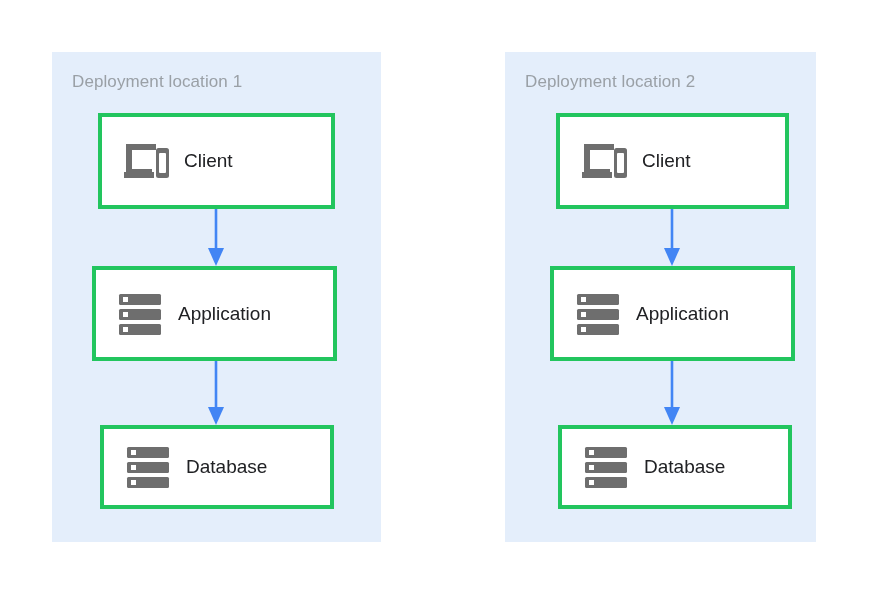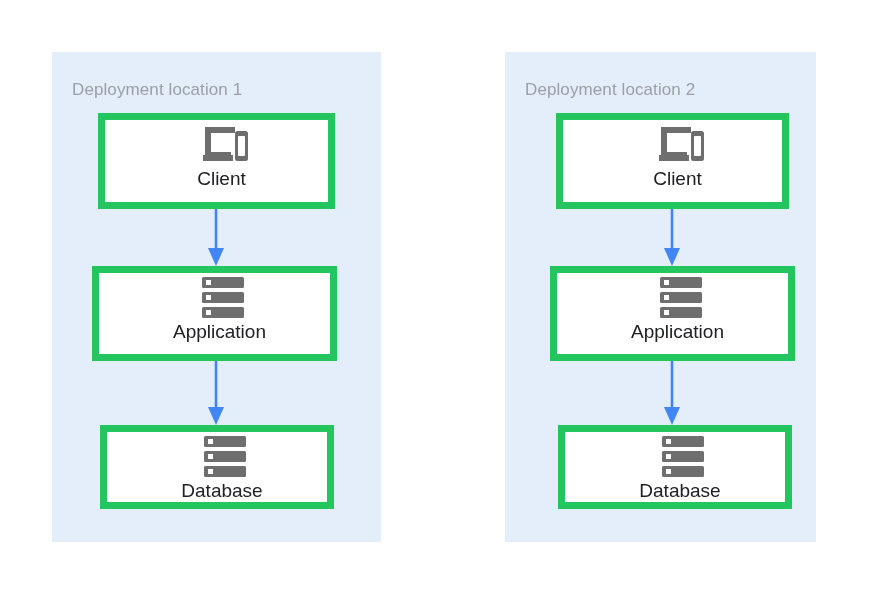--- a/index.html
+++ b/index.html
@@ -19,33 +19,33 @@
     height: 608px;
   }
   .zone {
     position: absolute;
     background: #e4eefb;
     box-sizing: border-box;
   }
   .zone-title {
     position: absolute;
     left: 20px;
-    top: 28px;
+    top: 20px;
     font-size: 17px;
     color: #9aa0a6;
     letter-spacing: 0.1px;
     white-space: nowrap;
   }
   .node {
     position: absolute;
     background: #ffffff;
-    border: 7px solid #22c55e;
+    border: 4px solid #22c55e;
     box-sizing: border-box;
     display: flex;
-    flex-direction: column;
+    flex-direction: row;
     align-items: center;
     justify-content: flex-start;
   }
   .node-icon {
     width: 56px;
     height: 48px;
     margin-left: 16px;
     flex: 0 0 auto;
     display: flex;
     align-items: center;

